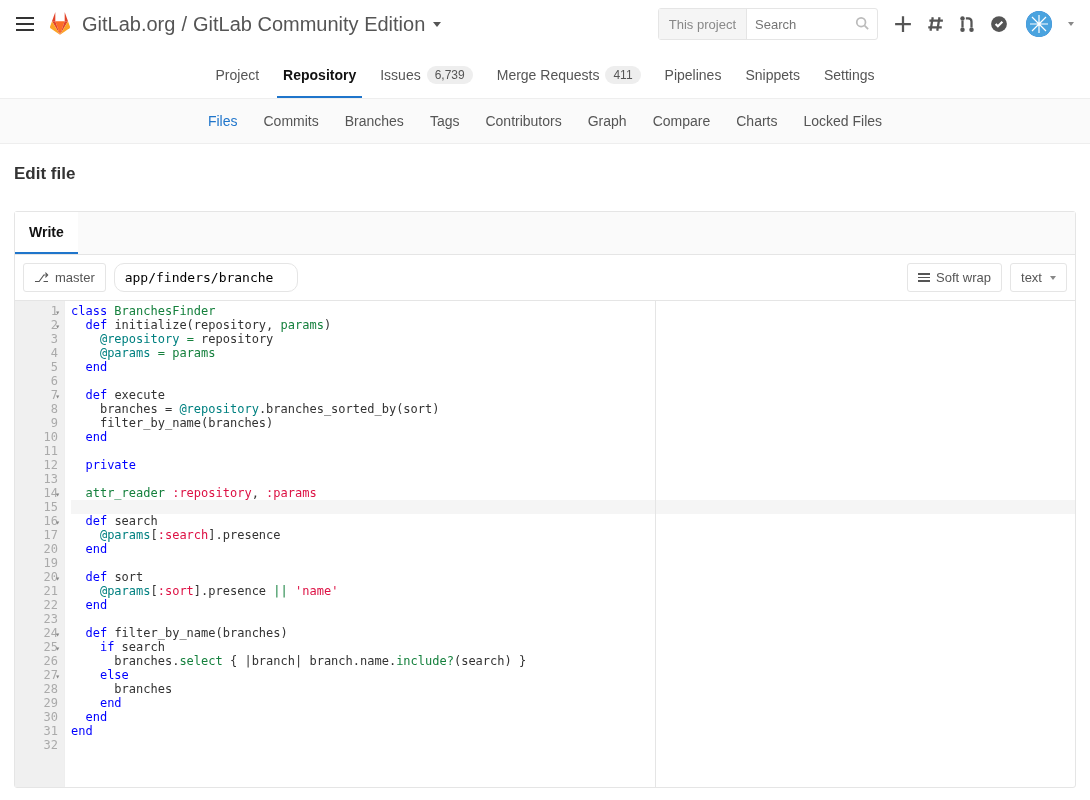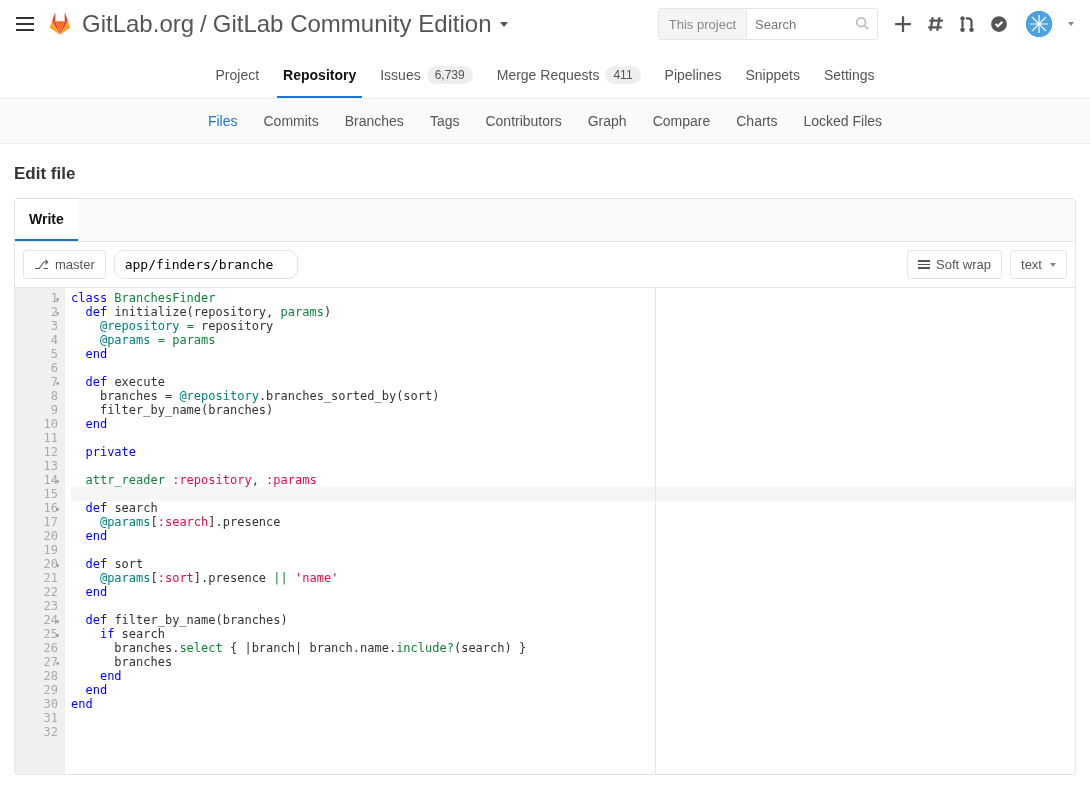--- a/index.html
+++ b/index.html
@@ -1,42 +1,42 @@
 <!DOCTYPE html>
 <html><head>
 <meta charset="utf-8">
 <style>
   * { box-sizing: border-box; margin: 0; padding: 0; }
   body { font-family: "Helvetica Neue", Helvetica, Arial, sans-serif; color: #333; font-size: 14px; background: #fff; }
   .header { display: flex; align-items: center; padding: 8px 16px; background: #fff; }
   .hamburger { width: 18px; height: 14px; cursor: pointer; margin-right: 14px; }
   .hamburger span { display:block; height:2px; background:#333; margin-bottom:4px;}
   .logo { width: 24px; height: 24px; margin-right: 10px; }
-  .breadcrumb { font-size: 24px; color: #555; flex: 1; display:flex; align-items:center;}
+  .breadcrumb { font-size: 20px; color: #555; flex: 1; display:flex; align-items:center;}
   .breadcrumb .sep { margin: 0 6px; color:#555;}
   .breadcrumb .caret { border-top:5px solid #555; border-left:4px solid transparent; border-right:4px solid transparent; display:inline-block; margin-left:8px;}
   .header-right { display:flex; align-items:center; gap:16px;margin-left:12px;}
   .search-box { display:flex; align-items:center; border:1px solid #e5e5e5; border-radius:3px; background:#fff; height:32px;}
   .search-box .scope { background:#f5f5f5; border-right:1px solid #e5e5e5; padding: 0 10px; font-size:13px; color:#888; height:100%; display:flex; align-items:center;}
   .search-box input { border:none; outline:none; padding: 0 8px; font-size:13px; width:100px; color:#888;}
   .search-box .sicon { padding:0 8px; color:#999;}
   .top-icons { display:flex; align-items:center; gap:14px;}
   .icn { width:18px; height:18px; display:flex; align-items:center; justify-content:center; cursor:pointer; color:#555;}
   .icn svg { width:100%; height:100%; }
   .avatar { width:26px; height:26px; border-radius:50%; background:#2e7cd1; margin-left:4px; cursor:pointer;}
   .caret-sm { border-top:4px solid #888; border-left:3px solid transparent; border-right:3px solid transparent; display:inline-block; margin-left:2px;}
   .nav { display:flex; justify-content:center; gap:12px; border-bottom:1px solid #eee; padding: 8px 0 0;}
   .nav .item { padding: 10px 6px 14px; color:#555; font-size:14px; cursor:pointer; display:flex; align-items:center; gap:6px;}
   .nav .item.active { color:#111; font-weight:600; border-bottom: 2px solid #1f75cb; padding-bottom:12px;}
   .badge { background:#eee; border-radius:10px; padding: 0 8px; font-size:12px; color:#555; line-height:18px;}
   .subnav { display:flex; justify-content:center; gap:26px; background:#fafafa; border-bottom:1px solid #eee; padding: 14px 0;}
   .subnav .sitem { color:#555; font-size:14px; cursor:pointer;}
   .subnav .sitem.active { color:#1f75cb;}
   .container { padding: 16px 14px;}
-  h3.title { font-size:17px; font-weight:700; margin: 4px 0 14px;}
+  h3.title { font-size:17px; font-weight:700; margin: 4px 0 27px;}
   .panel { border:1px solid #e5e5e5; border-radius:3px;}
   .tabbar { display:flex; border-bottom:1px solid #e5e5e5; background:#fafafa;}
   .tabbar .tab { padding: 12px 14px; font-size:14px; color:#777; cursor:pointer; background:#fafafa;}
   .tabbar .tab.active { background:#fff; color:#111; font-weight:600; border-bottom:2px solid #1f75cb;}
   .toolbar { display:flex; align-items:center; padding: 8px; border-bottom:1px solid #e5e5e5; gap:8px;}
   .btn { border:1px solid #e5e5e5; background:#fff; border-radius:3px; padding:6px 10px; font-size:13px; color:#555; display:flex; align-items:center; gap:6px; cursor:pointer;}
   .branch .bicon{ font-family:monospace;}
   .path-input { border:1px solid #e5e5e5; border-radius:10px; padding:6px 10px; font-size:13px; font-family:monospace; width:184px;}
   .spacer { flex:1;}
   .softwrap-icn { display:inline-flex; flex-direction:column; gap:2px;}
@@ -227,20 +227,21 @@
           <div class="line"><span>    </span><span class="ivar">@params</span><span class="ident">[</span><span class="sym">:search</span><span class="ident">].presence</span></div>
           <div class="line"><span>  </span><span class="kw">end</span></div>
           <div class="line"></div>
           <div class="line"><span>  </span><span class="kw">def</span><span> </span><span class="ident">sort</span></div>
           <div class="line"><span>    </span><span class="ivar">@params</span><span class="ident">[</span><span class="sym">:sort</span><span class="ident">].presence </span><span class="cls">||</span><span> </span><span class="sym">'name'</span></div>
           <div class="line"><span>  </span><span class="kw">end</span></div>
           <div class="line"></div>
           <div class="line"><span>  </span><span class="kw">def</span><span> </span><span class="ident">filter_by_name(branches)</span></div>
           <div class="line"><span>    </span><span class="kw">if</span><span> </span><span class="ident">search</span></div>
           <div class="line"><span>      </span><span class="ident">branches.</span><span class="cls">select</span><span class="ident"> { |branch| branch.name.</span><span class="cls">include?</span><span class="ident">(search) }</span></div>
+          <div class="line"><span>    </span><span class="kw">else</span></div>
           <div class="line"><span>      </span><span class="ident">branches</span></div>
           <div class="line"><span>    </span><span class="kw">end</span></div>
           <div class="line"><span>  </span><span class="kw">end</span></div>
           <div class="line"><span class="kw">end</span></div>
           <div class="line"></div>
         </div>
       <div class="margin-line"></div>
     </div>
   </div>
 </div>

